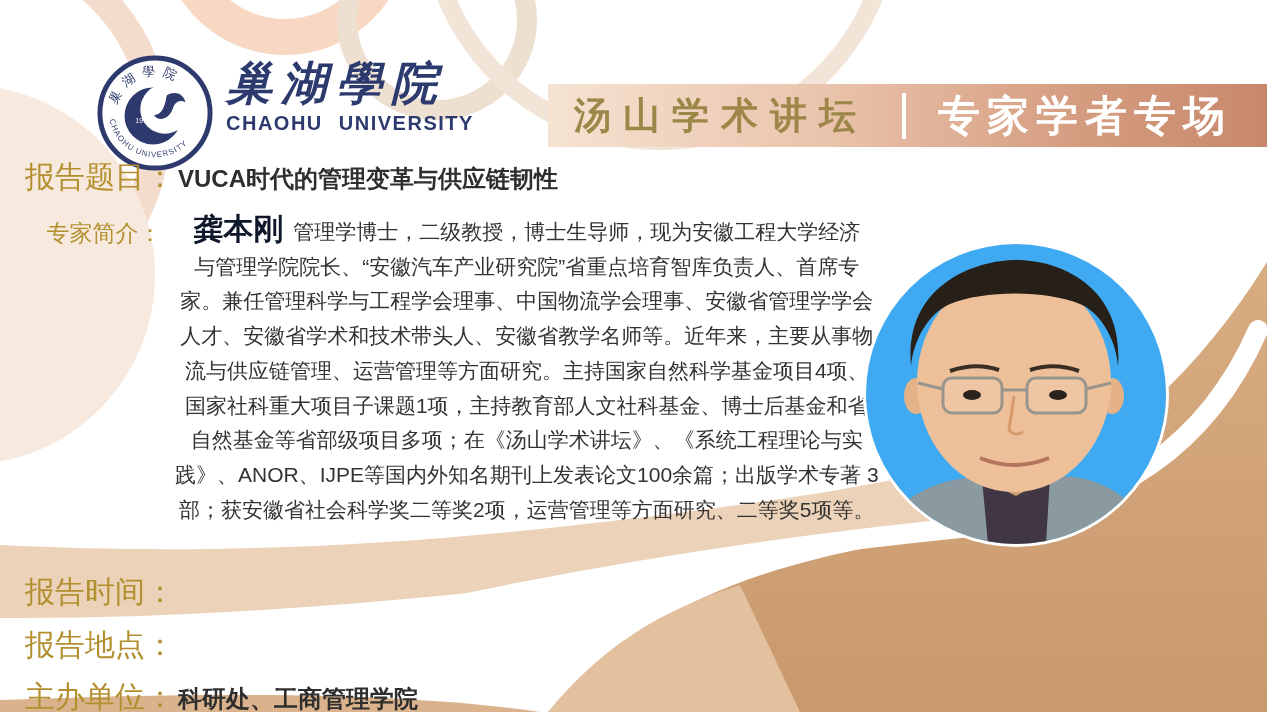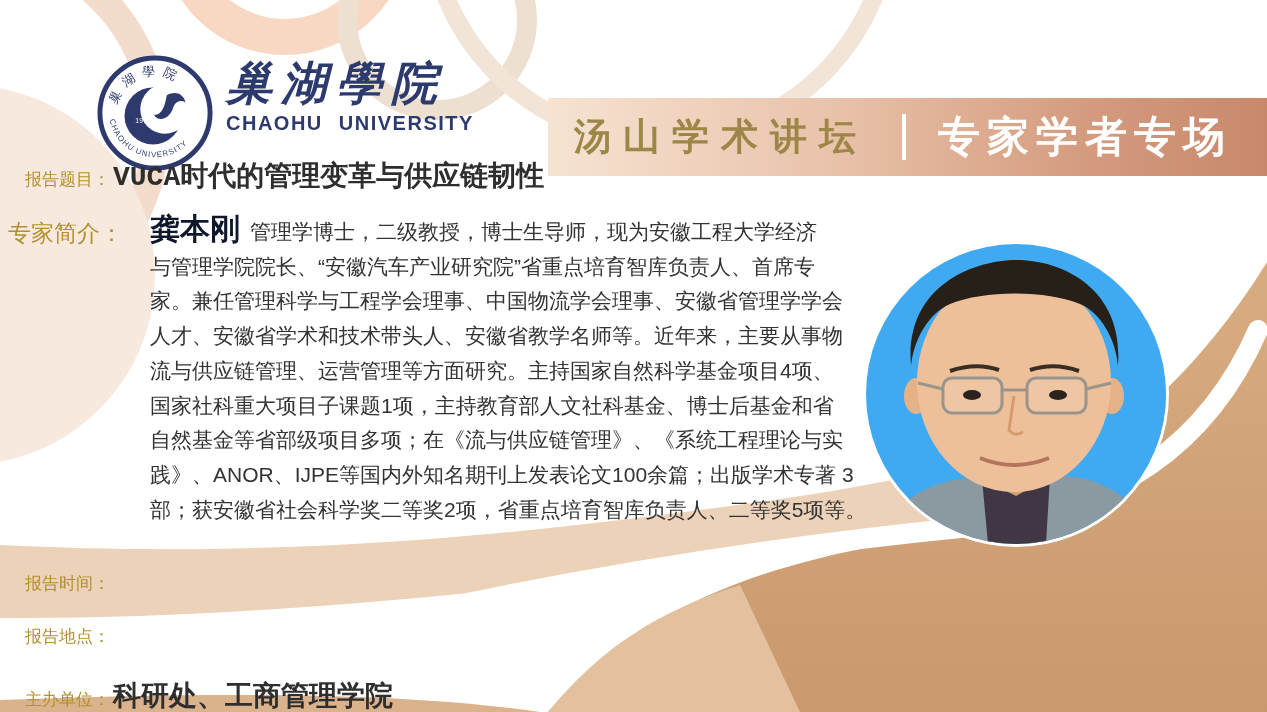--- a/index.html
+++ b/index.html
@@ -22,43 +22,43 @@
   .logo{left:96px;top:54px;width:118px;height:118px;z-index:2;}
   .brand-text{left:226px;top:58px;z-index:2;color:#2d3a6e;}
   .brand-cn{
     font-family:"DejaVu Serif","Liberation Serif",serif;
     font-style:italic;font-weight:700;font-size:46px;letter-spacing:9px;line-height:1.1;
   }
   .brand-en{
     font-weight:700;font-size:20px;letter-spacing:1.5px;word-spacing:9px;margin-top:3px;
   }
   .banner{
-    left:548px;top:98px;width:719px;height:78px;z-index:2;
+    left:548px;top:84px;width:719px;height:63px;z-index:2;
     background:linear-gradient(90deg,#f6e3d2 0%,#e9c2aa 40%,#d49b7e 75%,#c8886c 100%);
     display:flex;align-items:center;
   }
   .forum-title{
     margin-left:26px;font-size:37px;font-weight:700;color:#9c8749;letter-spacing:12px;white-space:nowrap;
   }
   .banner-divider{width:4px;height:46px;background:#ffffff;margin-left:34px;}
   .session-title{
     margin-left:32px;
     font-family:"Liberation Serif","DejaVu Serif",serif;
     font-size:42px;font-weight:600;color:#ffffff;letter-spacing:7px;white-space:nowrap;
   }
   
   .row{display:flex;align-items:baseline;z-index:5;white-space:nowrap;}
-  .label{color:#b2902f;font-size:17px;}
-  .value{color:#2e2e2e;font-size:28px;font-weight:700;margin-left:3px;font-family:Liberation Mono, monospace;}
+  .label{color:#b2902f;font-size:30px;}
+  .value{color:#2e2e2e;font-size:24px;font-weight:700;margin-left:3px;}
   .title-row{left:25px;top:157px;}
   .time-row{left:25px;top:572px;}
   .venue-row{left:25px;top:625px;gap:44px;}
   .host-row{left:25px;top:677px;text-align:center;}
   
-  .expert-row{left:8px;top:212px;display:flex;align-items:flex-start;z-index:5;}
+  .expert-row{left:33px;top:212px;display:flex;align-items:flex-start;z-index:5;text-align:center;}
   .expert-label{color:#b2902f;font-size:23px;flex-shrink:0;width:142px;padding-top:6px;}
   .bio{color:#333333;}
   .bio-line{font-size:21px;line-height:34.7px;white-space:nowrap;}
   .expert-name{font-size:30px;font-weight:700;color:#0f172a;margin-right:10px;}
   
   .photo{
     left:863px;top:241px;width:306px;height:306px;border-radius:50%;
     overflow:hidden;z-index:6;border:3px solid #ffffff;box-sizing:border-box;
   }
   .photo svg{display:block;}
@@ -120,23 +120,23 @@
 
 <div class="abs expert-row">
   <div class="expert-label">专家简介：</div>
   <div class="bio">
     <div class="bio-line"><span class="expert-name">龚本刚</span><span>管理学博士，二级教授，博士生导师，现为安徽工程大学经济</span></div>
     <div class="bio-line">与管理学院院长、“安徽汽车产业研究院”省重点培育智库负责人、首席专</div>
     <div class="bio-line">家。兼任管理科学与工程学会理事、中国物流学会理事、安徽省管理学学会</div>
     <div class="bio-line">人才、安徽省学术和技术带头人、安徽省教学名师等。近年来，主要从事物</div>
     <div class="bio-line">流与供应链管理、运营管理等方面研究。主持国家自然科学基金项目4项、</div>
     <div class="bio-line">国家社科重大项目子课题1项，主持教育部人文社科基金、博士后基金和省</div>
-    <div class="bio-line">自然基金等省部级项目多项；在《流与供应链管理》、《系统工程理论与实</div>
+    <div class="bio-line">自然基金等省部级项目多项；在《汤山学术讲坛》、《系统工程理论与实</div>
     <div class="bio-line">践》、ANOR、IJPE等国内外知名期刊上发表论文100余篇；出版学术专著 3</div>
-    <div class="bio-line">部；获安徽省社会科学奖二等奖2项，省重点培育智库负责人、二等奖5项等。</div>
+    <div class="bio-line">部；获安徽省社会科学奖二等奖2项，运营管理等方面研究、二等奖5项等。</div>
   </div>
 </div>
 
 <div class="abs photo">
   <svg width="300" height="300" viewBox="0 0 300 300">
     <rect width="300" height="300" fill="#3fa9f2"></rect>
     <rect x="113" y="210" width="70" height="55" fill="#d8a171"></rect>
     <path d="M18,300 L34,262 C60,240 96,231 116,235 L150,252 L184,233 C216,229 250,242 270,266 L280,300 Z" fill="#8a9aa0"></path>
     <path d="M116,235 L150,252 L184,233 L180,300 L122,300 Z" fill="#413744"></path>
     <ellipse cx="50" cy="152" rx="12" ry="18" fill="#e5b288"></ellipse>

